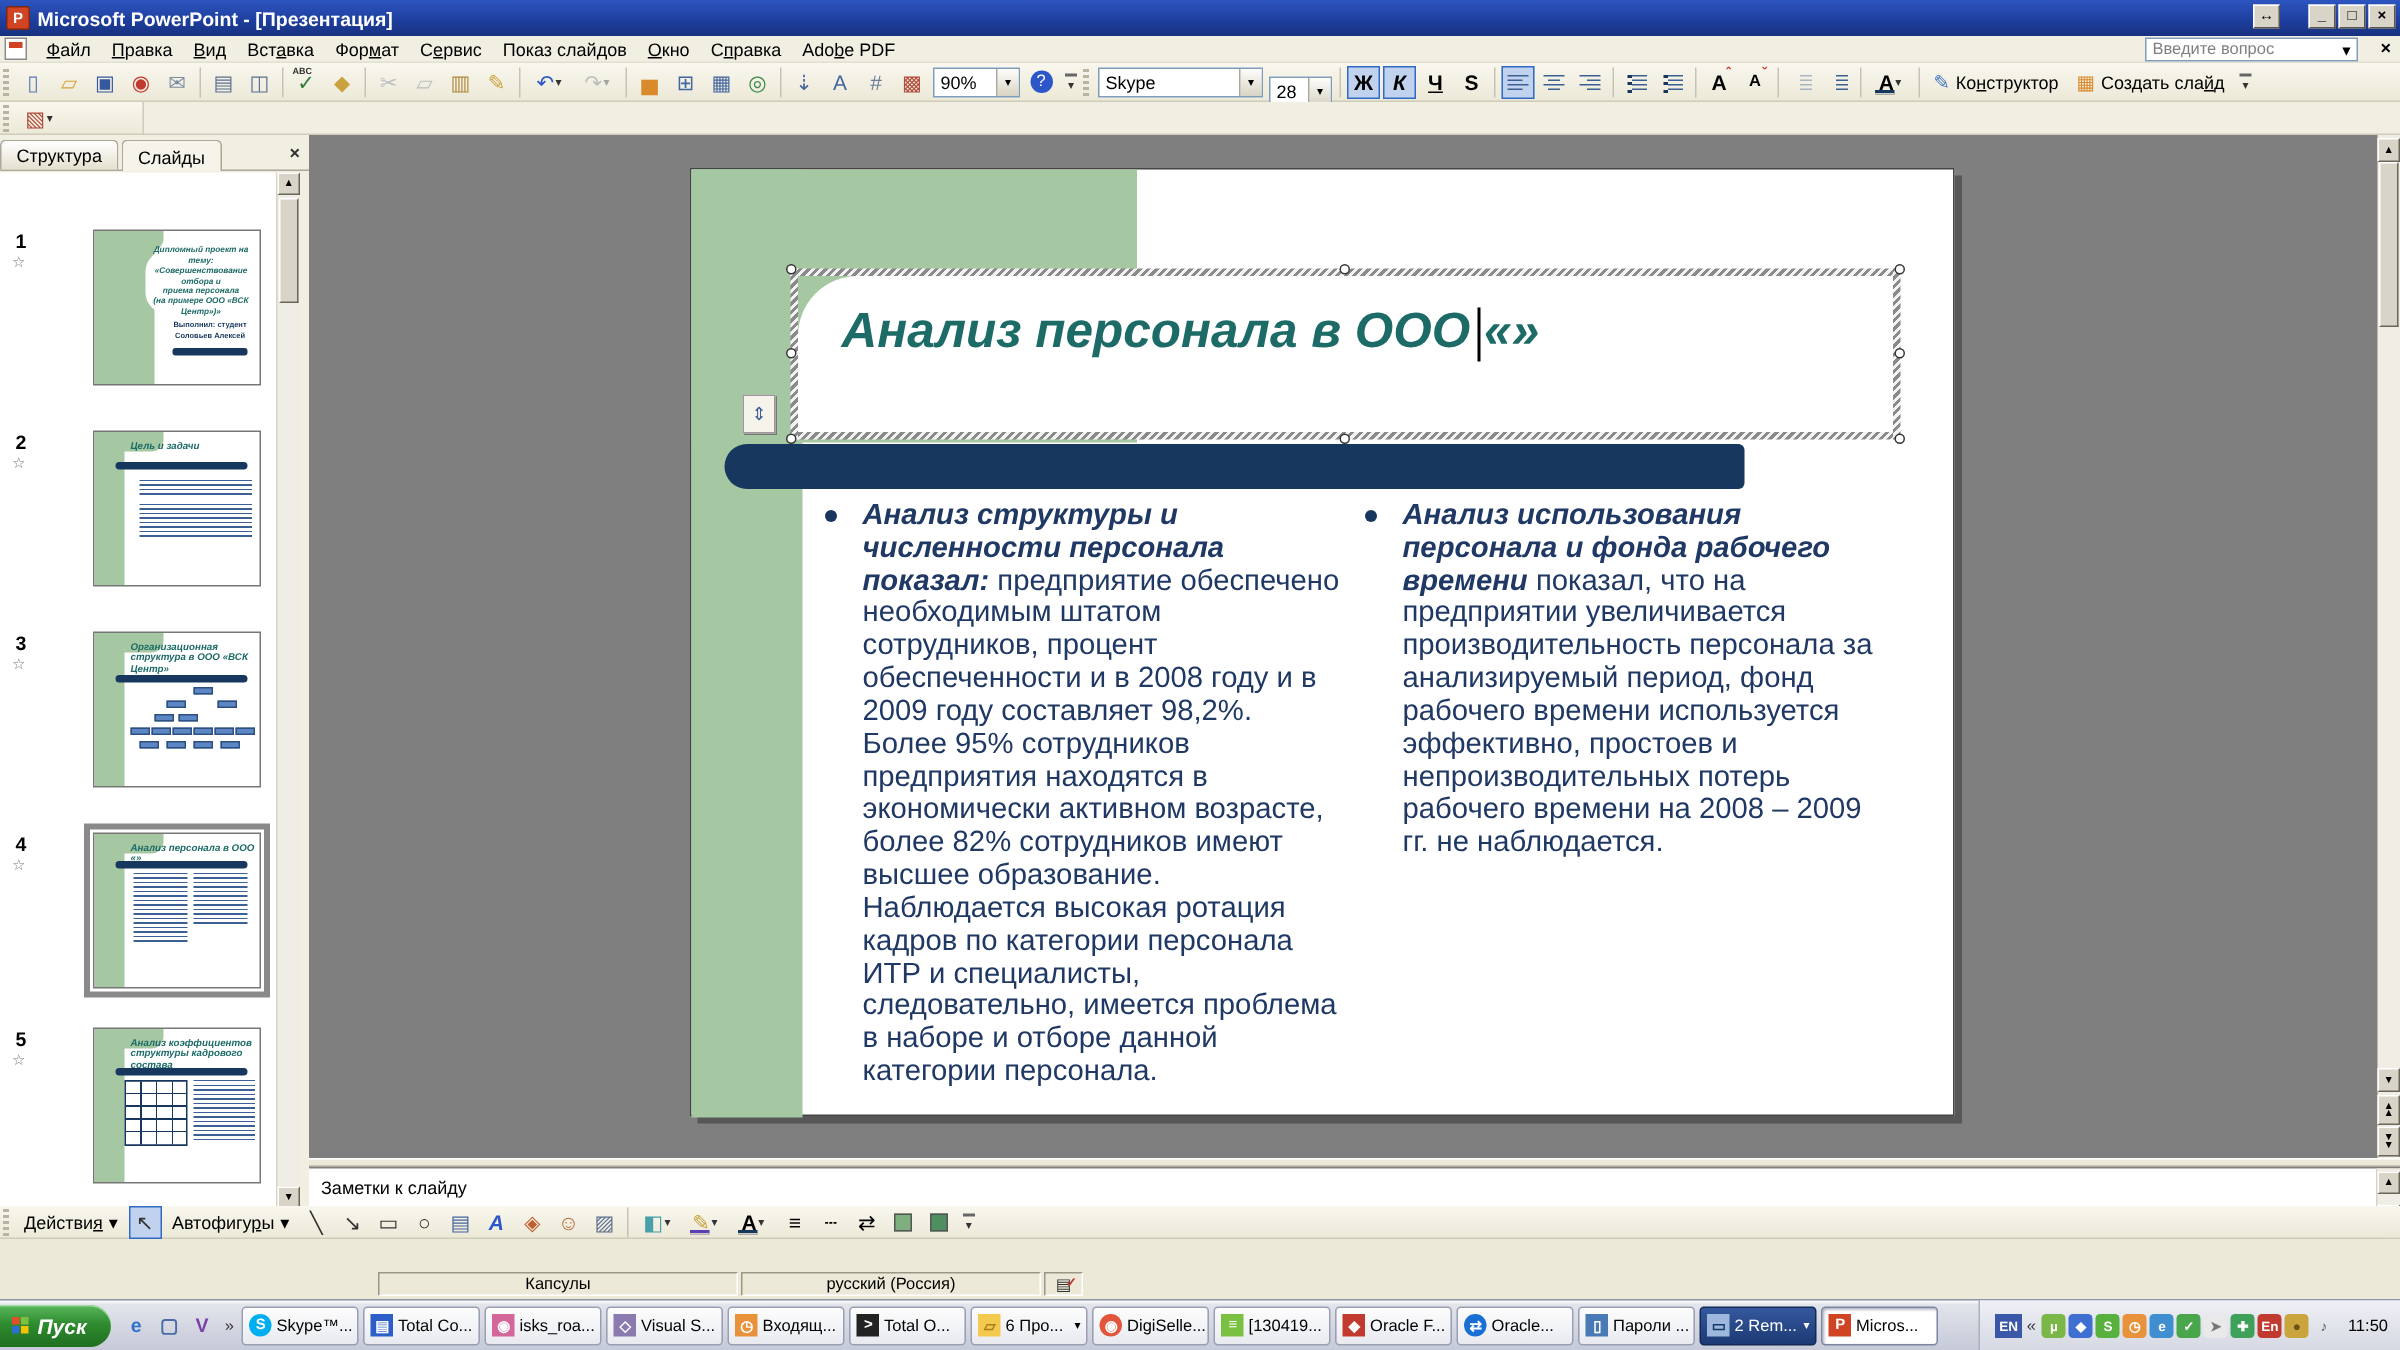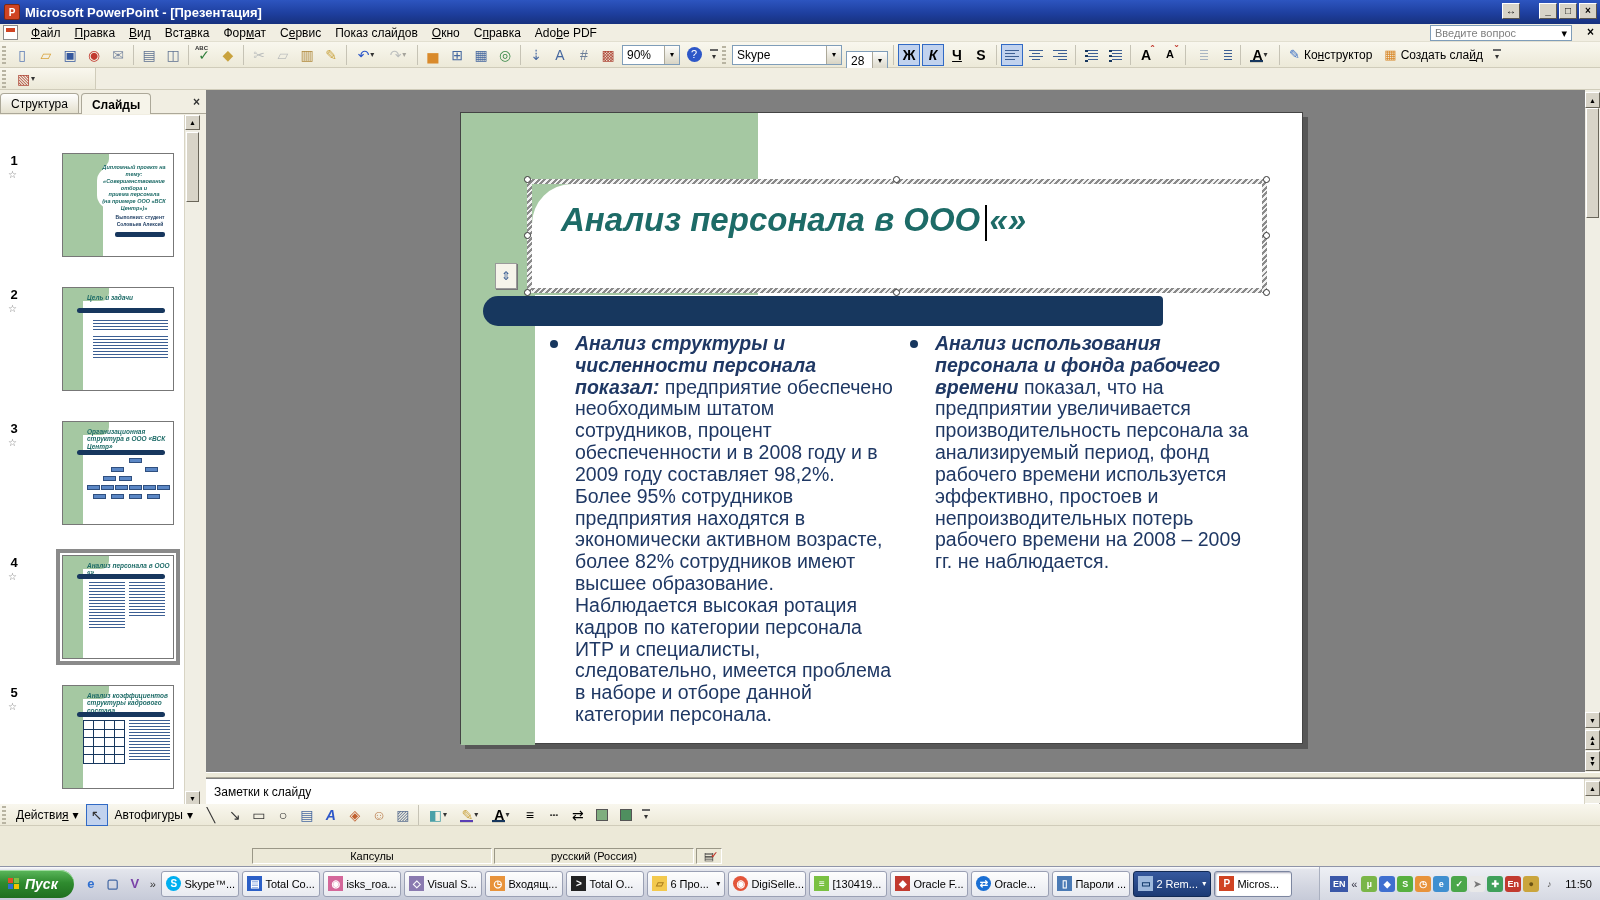--- a/index.html
+++ b/index.html
@@ -72,21 +72,21 @@
   .tbbtn .g{font-size:13px;}
   .tbov{width:12px;height:22px;display:flex;flex-direction:column;align-items:center;justify-content:center;
     font-size:8px;color:#333;margin-left:2px;}
   .tbov::before{content:"";width:8px;height:2px;background:#666;margin-bottom:1px;}
 
   
   #leftpanel{position:absolute;left:0;top:90px;width:206px;height:734px;background:#f1eee2;}
   #tabs{position:absolute;left:0;top:0;width:206px;height:24px;border-bottom:1px solid #aca899;display:flex;align-items:flex-end;padding-left:0;}
   .tab{border:1px solid #aca899;border-bottom:none;border-radius:4px 4px 0 0;
     padding:3px 10px 2px;font-size:12px;background:linear-gradient(180deg,#fff,#e4e0ce);margin-right:2px;}
-  .tab.active{font-weight:bold;background:#f6f4ea;position:relative;top:1px;padding-top:4px;}
+  .tab.active{font-weight:normal;background:#f6f4ea;position:relative;top:1px;padding-top:4px;}
   #tabclose{margin-left:auto;margin-right:6px;margin-bottom:4px;font-size:12px;font-weight:bold;color:#333;}
   #thumbs{position:absolute;left:0;top:25px;width:184px;height:691px;background:#fff;overflow:hidden;}
   .tnum{position:absolute;left:6px;width:16px;text-align:center;font-size:13px;font-weight:bold;color:#000;}
   .tstar{position:absolute;left:8px;font-size:10px;color:#7a7a7a;}
   .thumb{position:absolute;left:62px;width:112px;height:104px;background:#fff;border:1px solid #777;overflow:hidden;}
   .thumbsel{position:absolute;left:56px;width:124px;height:116px;border:4px solid #8a8a8a;}
   .tgreen{position:absolute;left:0;top:0;width:20px;height:100%;background:#a5c8a2;}
   .tgreentop{position:absolute;left:0;top:0;width:46px;height:13px;background:#a5c8a2;border-bottom-right-radius:8px;}
   .ttitle{position:absolute;left:24px;right:3px;color:#1d6b67;font-style:italic;font-weight:bold;font-size:6.5px;line-height:1.15;}
   .tbarln{position:absolute;left:14px;height:5px;background:#17375e;border-radius:3px;}

